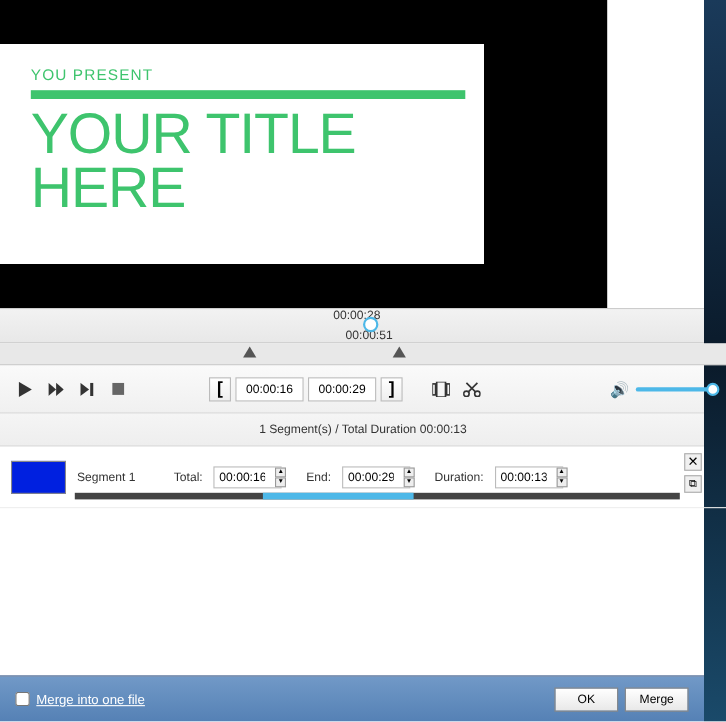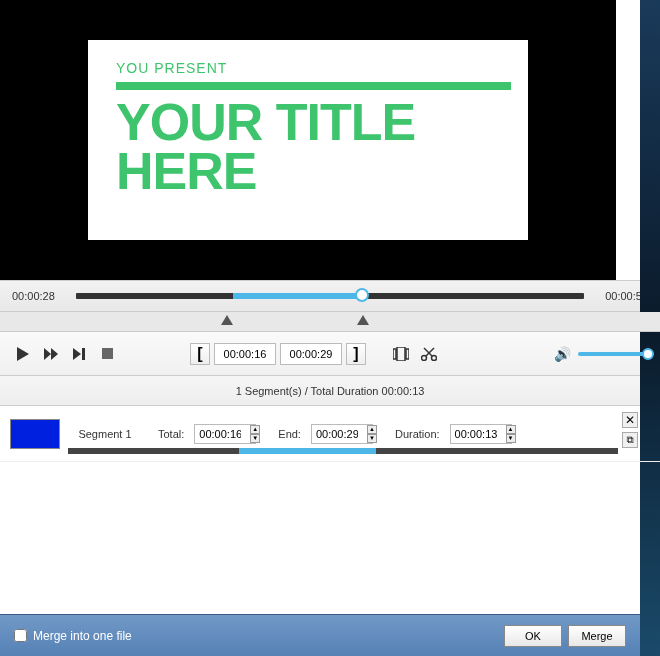--- a/index.html
+++ b/index.html
@@ -1,26 +1,26 @@
 <!DOCTYPE html>
 <html><head>
   <meta charset="utf-8">
   <style>
     * { margin: 0; padding: 0; box-sizing: border-box; font-family: Arial, sans-serif; }
     body { width: 660px; height: 656px; background: #fff; overflow: hidden; position: relative; }
     
-    .preview-area { width: 616px; height: 280px; background: #000; display: flex; align-items: center; justify-content: center; }
+    .preview-area { width: 552px; height: 280px; background: #000; display: flex; align-items: center; }
     .preview-slide { width: 440px; height: 200px; background: #fff; padding: 20px 28px; }
     .slide-subtitle { color: #3ec46d; font-size: 14px; font-weight: 400; letter-spacing: 1px; }
     .slide-divider { width: 395px; height: 8px; background: #3ec46d; margin: 6px 0 8px 0; }
-    .slide-title { color: #3ec46d; font-size: 52px; font-weight: 700; line-height: 0.95; letter-spacing: -1px; }
+    .slide-title { color: #3ec46d; font-size: 52px; font-weight: 400; line-height: 0.95; letter-spacing: -1px; }
     
     .right-sidebar { position: absolute; right: 0; top: 0; width: 20px; height: 656px; background: linear-gradient(180deg, #1a3a5a 0%, #0a1a2a 50%, #1a4a6a 100%); }
     
-    .timeline-bar { height: 32px; background: linear-gradient(180deg, #f2f2f2, #e8e8e8); border-top: 1px solid #ccc; border-bottom: 1px solid #ccc; display: flex; align-items: center; padding: 0 12px; font-size: 11px; color: #333; }
+    .timeline-bar { height: 32px; background: linear-gradient(180deg, #f2f2f2, #e8e8e8); border-top: 1px solid #ccc; border-bottom: 1px solid #ccc; display: flex; align-items: center; padding: 0 12px; font-size: 11px; color: #333; flex-direction: column; }
     .timeline-time-left { width: 54px; }
     .timeline-track { flex: 1; height: 6px; background: #333; position: relative; margin: 0 10px; border-radius: 1px; }
     .timeline-selection { position: absolute; height: 6px; background: #4db8e8; left: 31%; width: 25%; }
     .timeline-playhead { position: absolute; width: 14px; height: 14px; background: #fff; border: 2px solid #4db8e8; border-radius: 50%; top: -5px; left: 55%; }
     .timeline-time-right { width: 54px; text-align: right; }
     
     .marker-bar { height: 20px; background: #e8e8e8; border-bottom: 1px solid #ccc; position: relative; }
     .marker { position: absolute; width: 0; height: 0; border-left: 6px solid transparent; border-right: 6px solid transparent; border-bottom: 10px solid #555; top: 3px; }
     .marker-left { left: 221px; }
     .marker-right { left: 357px; }
@@ -33,33 +33,33 @@
     .spacer { flex: 1; }
     .vol-icon { font-size: 14px; color: #444; }
     .vol-slider { width: 70px; height: 4px; background: #4db8e8; position: relative; border-radius: 2px; }
     .vol-thumb { position: absolute; right: -6px; top: -4px; width: 12px; height: 12px; background: #fff; border: 2px solid #4db8e8; border-radius: 50%; }
     
     .info-bar { height: 30px; background: linear-gradient(180deg, #f5f5f5, #eee); border-bottom: 1px solid #ccc; display: flex; align-items: center; justify-content: center; font-size: 11px; color: #333; }
     
     .segment-list { height: 200px; background: #fff; overflow-y: auto; }
     .segment-row { display: flex; align-items: center; padding: 8px 10px; gap: 10px; font-size: 11px; color: #333; border-bottom: 1px solid #eee; position: relative; }
     .seg-thumb { width: 50px; height: 30px; background: #0020e0; border: 1px solid #888; }
-    .seg-label { width: 70px; text-align: center; }
+    .seg-label { width: 70px; }
     .field-label { margin-left: 8px; }
     .seg-input { width: 62px; height: 20px; border: 1px solid #bbb; font-size: 11px; text-align: center; padding: 0 14px 0 4px; }
     .spinner { display: inline-flex; flex-direction: column; margin-left: -16px; }
     .spin-btn { width: 10px; height: 9px; font-size: 6px; line-height: 6px; border: 1px solid #999; background: #eee; cursor: pointer; padding: 0; }
     .del-btn { position: absolute; right: 22px; top: 6px; width: 16px; height: 16px; font-size: 12px; border: 1px solid #aaa; background: #f0f0f0; cursor: pointer; }
     .copy-btn { position: absolute; right: 22px; top: 26px; width: 16px; height: 16px; font-size: 10px; border: 1px solid #aaa; background: #f0f0f0; cursor: pointer; }
     .seg-slider { width: 550px; height: 6px; background: #444; position: absolute; left: 68px; top: 42px; }
     .seg-slider-sel { position: absolute; height: 6px; background: #4db8e8; left: 31%; width: 25%; }
     .segment-row { height: 56px; }
     
     .bottom-bar { position: absolute; bottom: 0; left: 0; width: 640px; height: 42px; background: linear-gradient(180deg, #7199c7, #5581b5); display: flex; align-items: center; padding: 0 14px; border-top: 1px solid #3a5a8a; }
-    .checkbox-wrap { display: flex; align-items: center; gap: 6px; color: #fff; font-size: 12px; }
+    .checkbox-wrap { display: flex; align-items: center; gap: 6px; color: #fff; font-size: 12px; text-decoration: underline; }
     .checkbox-wrap input { width: 13px; height: 13px; }
     .btn-spacer { flex: 1; }
     .dlg-btn { width: 58px; height: 22px; background: linear-gradient(180deg,#fff,#e8e8e8); border: 1px solid #888; font-size: 11px; cursor: pointer; margin-left: 6px; }
     
     svg { display: block; }
   </style>
 </head>
 <body>
 
 <div class="preview-area">

